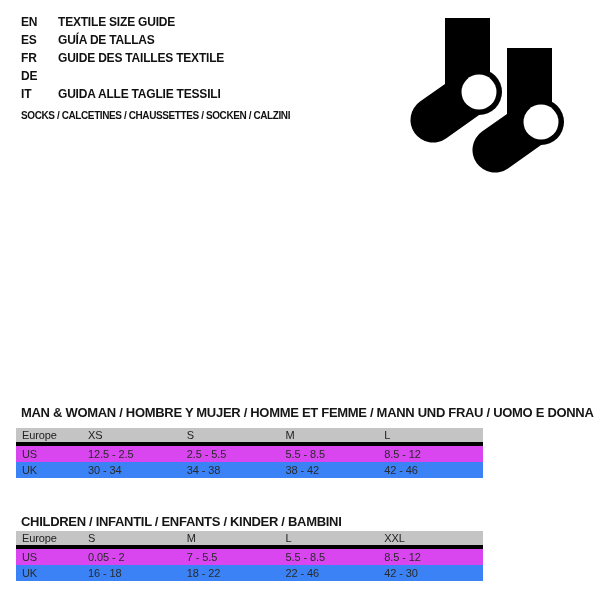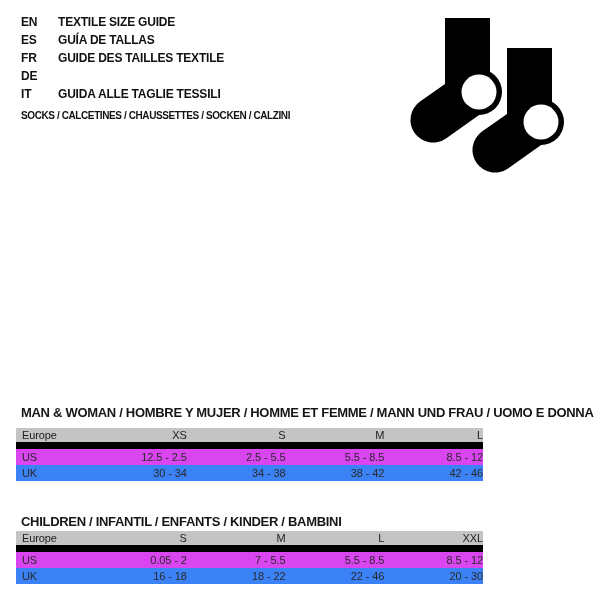--- a/index.html
+++ b/index.html
@@ -23,25 +23,25 @@
 
   
   .socks-svg{left:400px;top:10px}
 
   
   .tbl-title{position:absolute;left:21px;font-weight:700;font-size:13px;
     letter-spacing:-0.3px;white-space:nowrap;color:#161616}
   .size-table{left:16px;width:467px}
   .t-row{display:flex;height:16px;align-items:center;
     font-size:11px;letter-spacing:-0.1px;color:#2a2a2a;white-space:nowrap}
-  .t-head{background:#c4c4c4;border-bottom:7px solid #000000;height:14px;color:#222222}
+  .t-head{background:#c4c4c4;border-bottom:4px solid #000000;height:14px;color:#222222}
   .row-plain{background:#d946ef}
   .row-alt{background:#3b82f6}
   .c0{width:72px;padding-left:6px;box-sizing:border-box;text-align:left}
-  .c{flex:1;text-align:right}
+  .c{flex:1;text-align:left}
 </style>
 </head>
 <body>
 
 <div class="abs lang-block">
   <div class="lang-row">
     <span class="lang-code">EN</span>
     <span class="lang-label">TEXTILE SIZE GUIDE</span>
   </div>
   <div class="lang-row">
@@ -115,15 +115,15 @@
     <span class="c">0.05 - 2</span>
     <span class="c">7 - 5.5</span>
     <span class="c">5.5 - 8.5</span>
     <span class="c">8.5 - 12</span>
   </div>
   <div class="t-row row-alt">
     <span class="c0">UK</span>
     <span class="c">16 - 18</span>
     <span class="c">18 - 22</span>
     <span class="c">22 - 46</span>
-    <span class="c">20 - 30</span>
+    <span class="c">42 - 30</span>
   </div>
 </div>
 
 </body></html>

